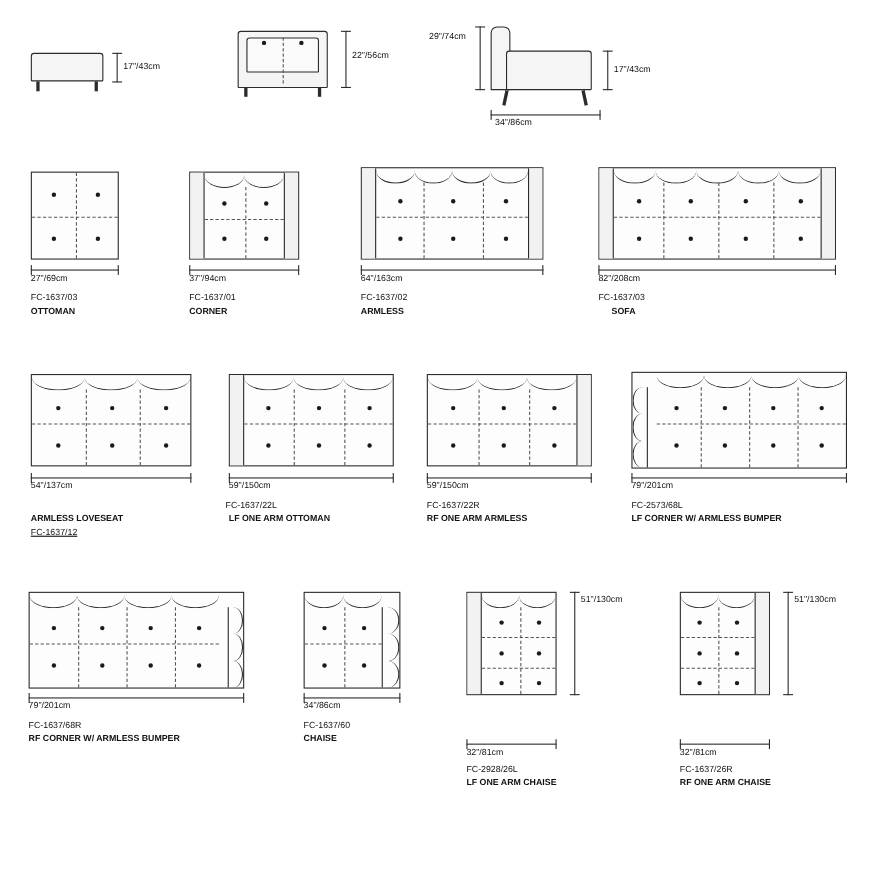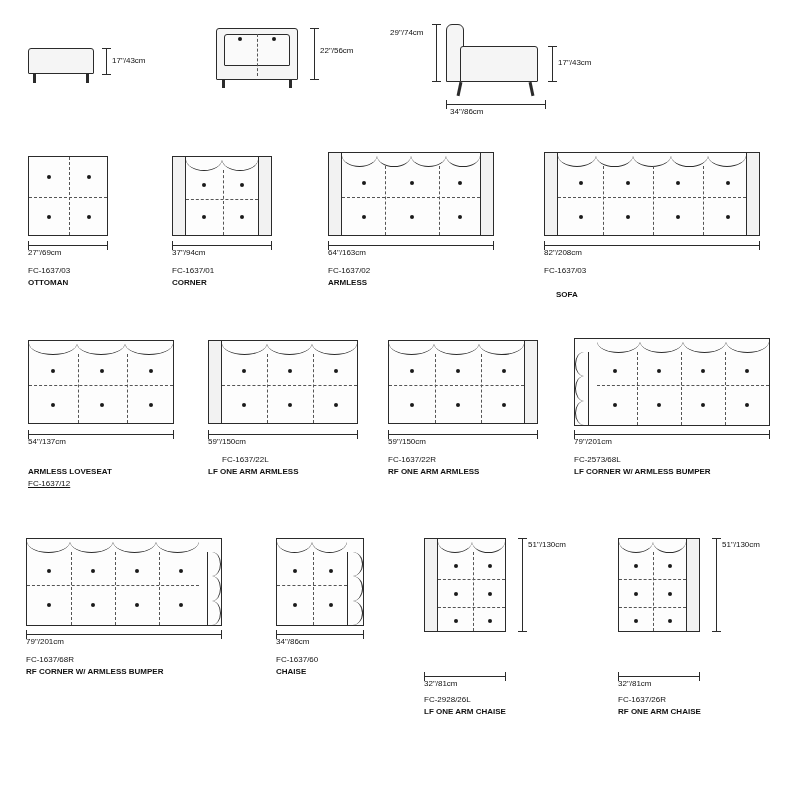--- a/index.html
+++ b/index.html
@@ -227,21 +227,21 @@
       <div class="dot" style="left:183px;top:30px;"></div>
       <div class="dot" style="left:36px;top:64px;"></div>
       <div class="dot" style="left:83px;top:64px;"></div>
       <div class="dot" style="left:133px;top:64px;"></div>
       <div class="dot" style="left:183px;top:64px;"></div>
     </div>
   </div>
   <div class="measline" style="left:544px;top:245px;width:216px;"></div>
   <div class="dimlabel" style="left:544px;top:248px;">82"/208cm</div>
   <div class="code" style="left:544px;top:266px;">FC-1637/03</div>
-  <div class="name" style="left:544px;top:290px;padding-left:12px;">SOFA</div>
+  <div class="name" style="left:544px;top:278px;padding-left:12px;">SOFA</div>
 
   <div class="item" style="left:28px;top:340px;">
     <div class="plan" style="width:146px;height:84px;">
       <div class="scallops" style="left:0;right:0;">
           <i></i>
           <i></i>
           <i></i>
         </div>
       <div class="vdash" style="left:49px;"></div>
       <div class="vdash" style="left:98px;"></div>
@@ -273,22 +273,22 @@
       <div class="dot" style="left:35px;top:30px;"></div>
       <div class="dot" style="left:81px;top:30px;"></div>
       <div class="dot" style="left:127px;top:30px;"></div>
       <div class="dot" style="left:35px;top:64px;"></div>
       <div class="dot" style="left:81px;top:64px;"></div>
       <div class="dot" style="left:127px;top:64px;"></div>
     </div>
   </div>
   <div class="measline" style="left:208px;top:434px;width:150px;"></div>
   <div class="dimlabel" style="left:208px;top:437px;">59"/150cm</div>
-  <div class="code" style="left:222px;top:455px;">FC-1637/22L</div>
-  <div class="name" style="left:208px;top:467px;">LF ONE ARM ARMLESS</div>
+  <div class="code" style="left:205px;top:455px;">FC-1637/22L</div>
+  <div class="name" style="left:208px;top:467px;">LF ONE ARM OTTOMAN</div>
 
   <div class="item" style="left:388px;top:340px;">
     <div class="plan" style="width:150px;height:84px;">
       <div class="scallops" style="left:0;right:13px;">
           <i></i>
           <i></i>
           <i></i>
         </div>
       <div class="armR"></div>
       <div class="vdash" style="left:46px;"></div>

